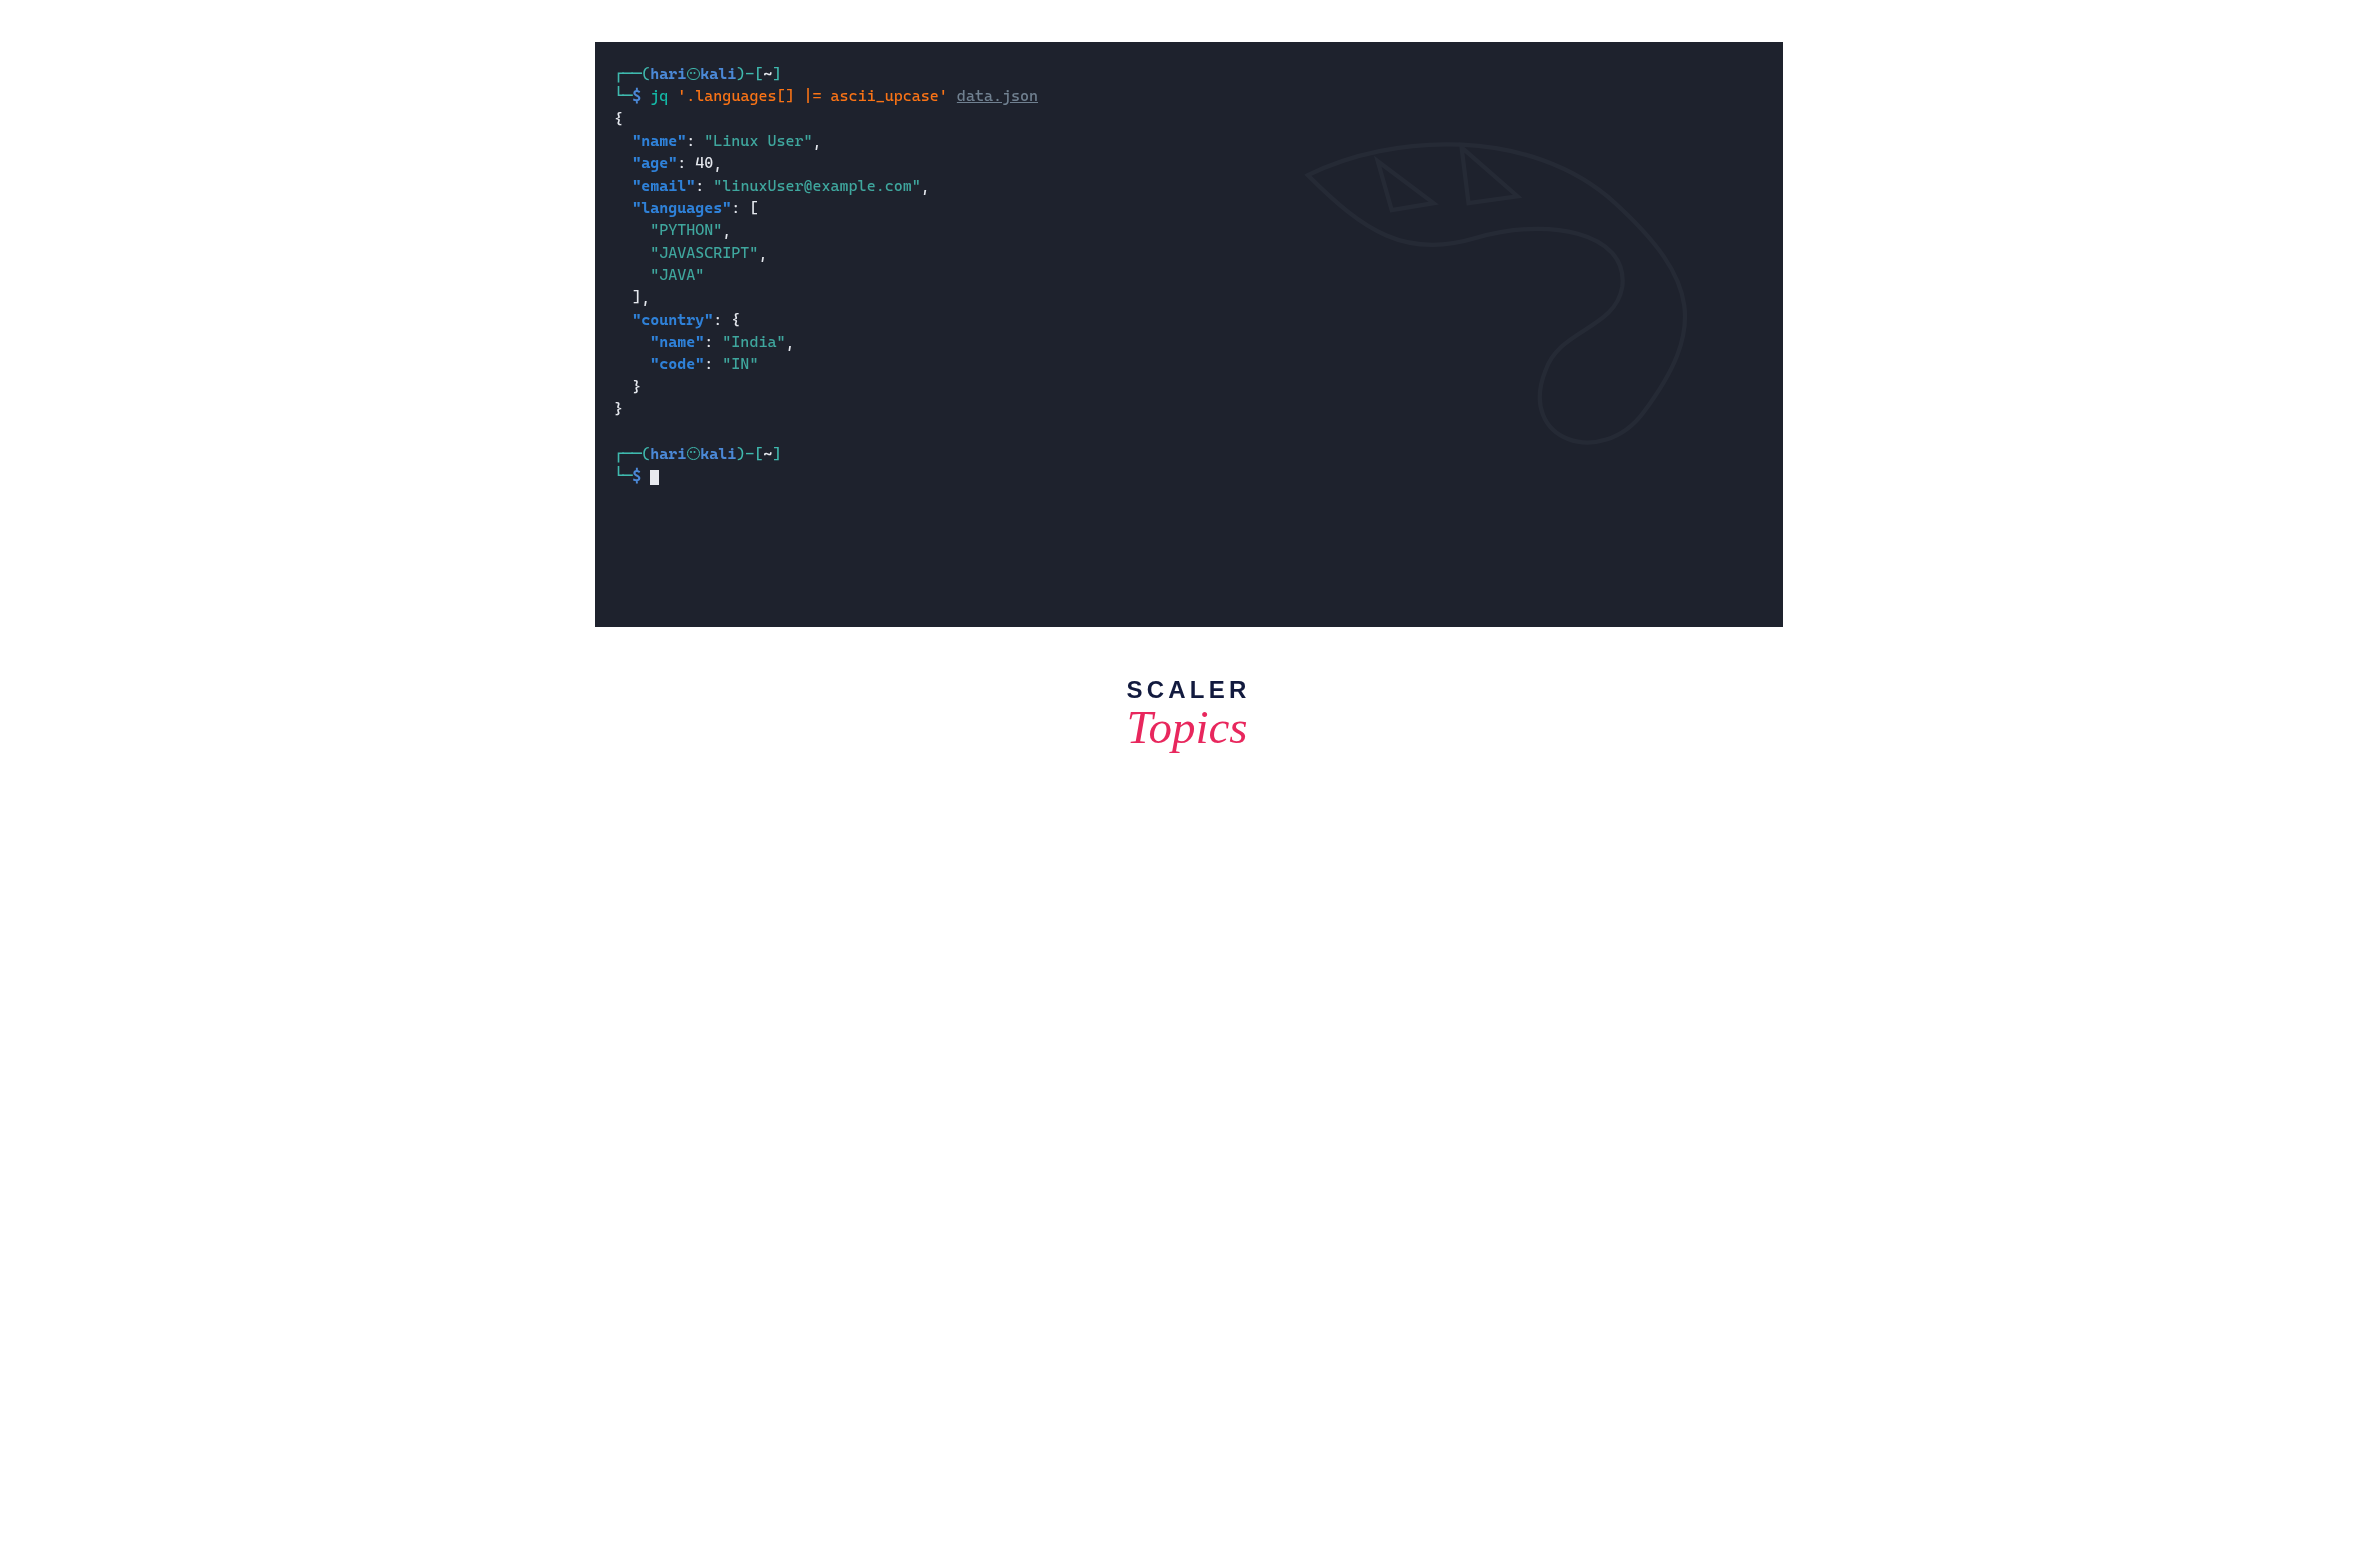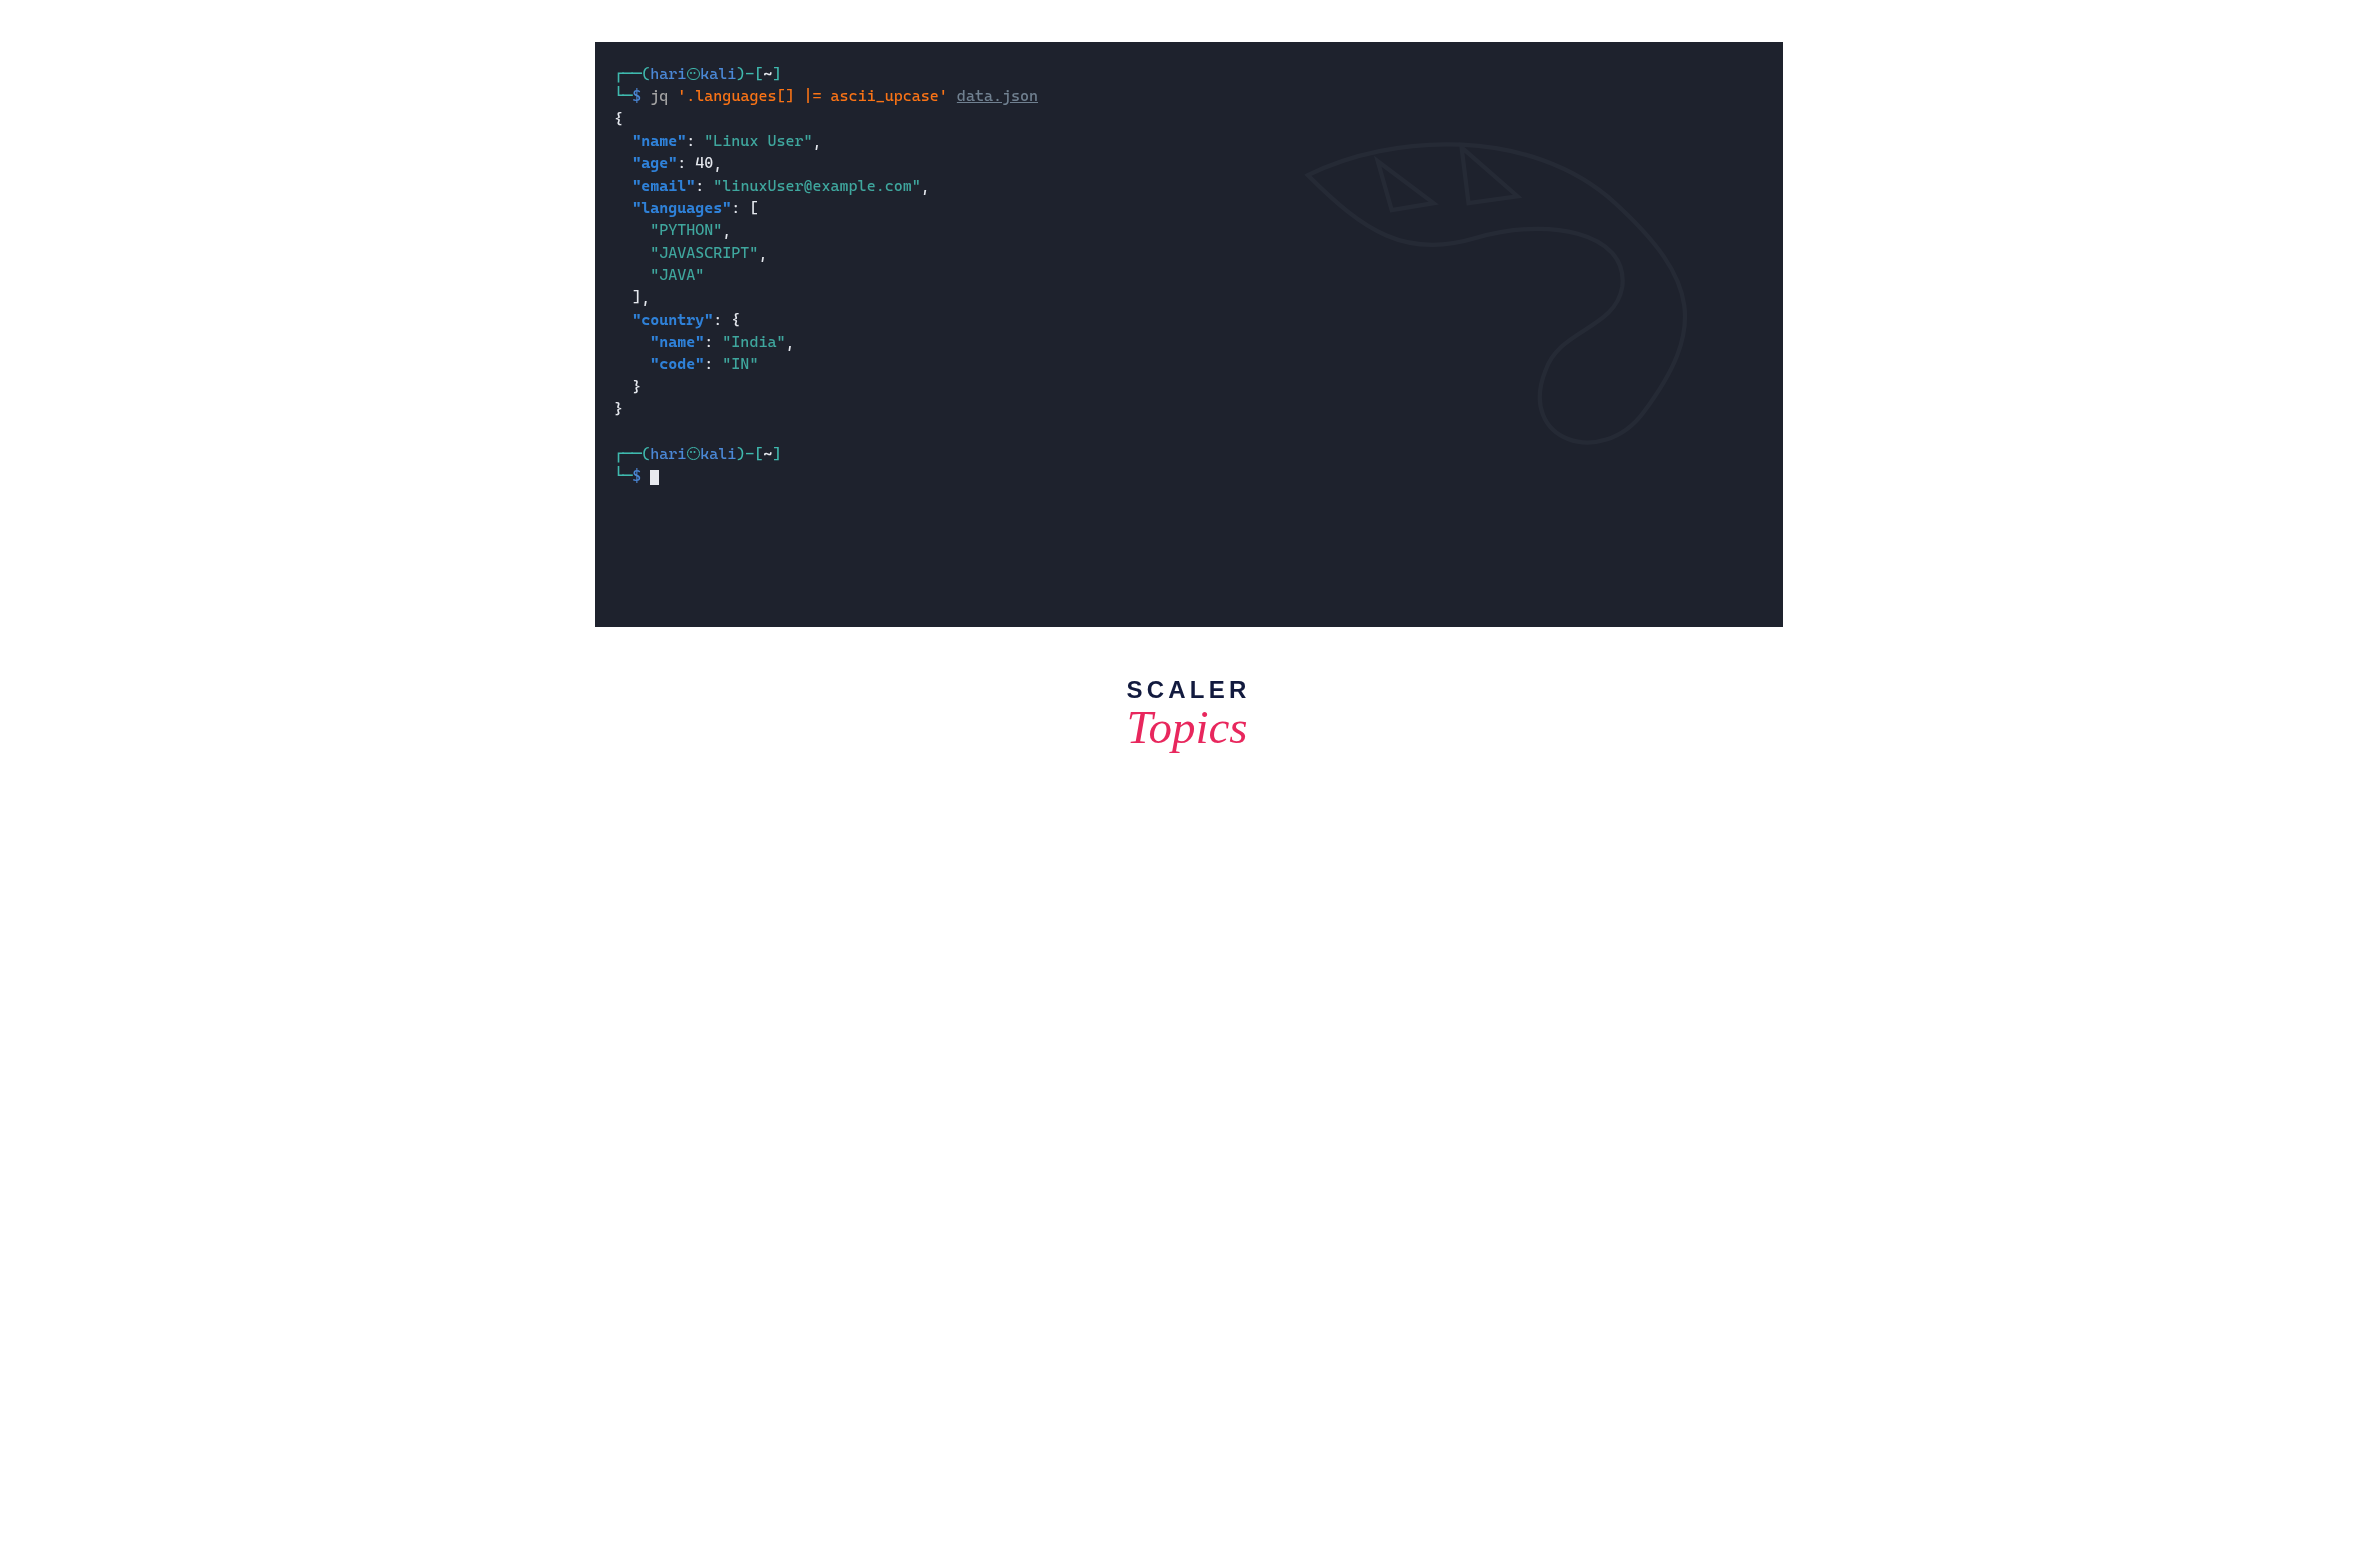--- a/index.html
+++ b/index.html
@@ -28,23 +28,23 @@
     right: 42px;
     top: 77px;
     width: 489px;
     height: 350px;
     opacity: 0.06;
     pointer-events: none;
   }
   .dragon svg { width: 100%; height: 100%; }
   .line { white-space: pre; }
   .teal { color: #3fb9ae; }
-  .blue { color: #4b88d6; font-weight: normal; }
+  .blue { color: #4b88d6; font-weight: bold; }
   .gray { color: #708090; margin-top: 48px; }
-  .cmd  { color: #a3a3a3; }
+  .cmd  { color: #14b8a6; }
   .str  { color: #f97316; }
   .underline { text-decoration: underline; }
   .key  { color: #2f81d8; font-weight: bold; }
   .val  { color: #3fa79e; }
   .white{ color: #e5e8ee; }
   .skull {
     display: inline-block;
     width: 12.6px; height: 12.6px;
     border: 1.4px solid #3fb9ae;
     border-radius: 50%;

